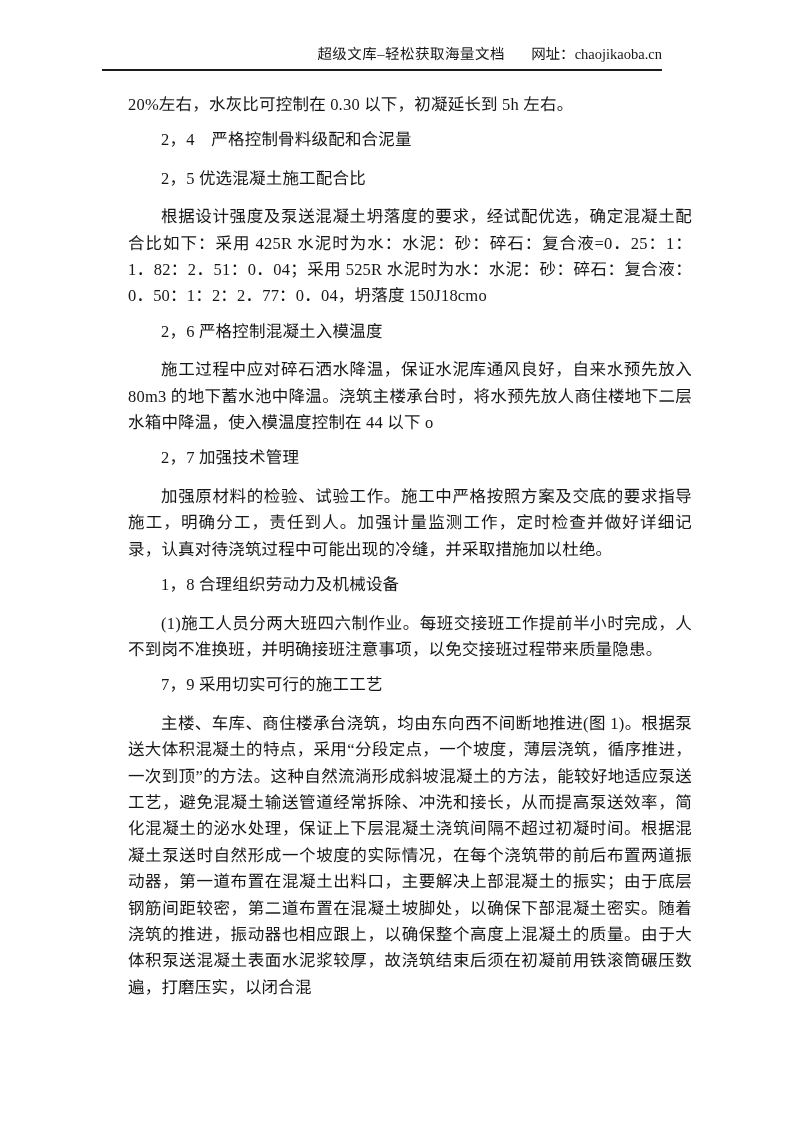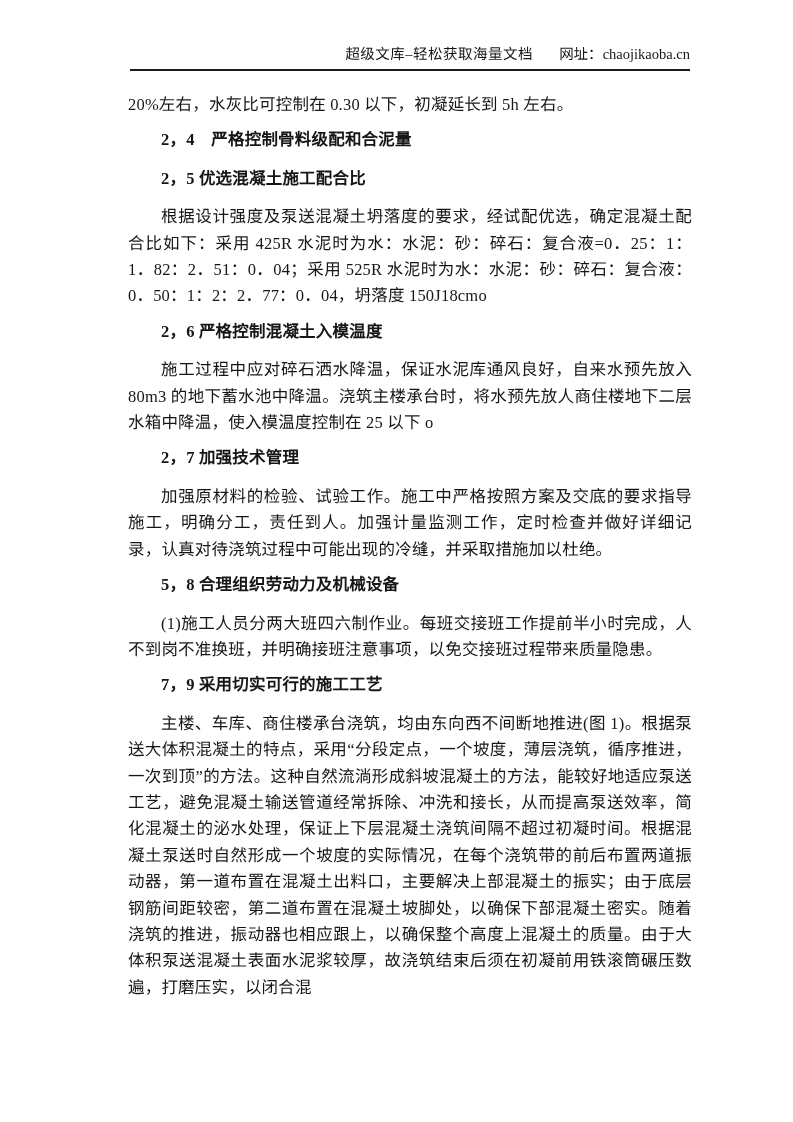--- a/index.html
+++ b/index.html
@@ -15,21 +15,21 @@
     position: relative;
     overflow: hidden;
   }
   .page {
     position: absolute;
     inset: 0;
     background: #ffffff;
   }
   .page-header {
     position: absolute;
-    left: 130px;
+    left: 102px;
     top: 44px;
     width: 560px;
     text-align: right;
     font-size: 14.5px;
     line-height: 20px;
     padding-bottom: 5px;
     border-bottom: 2px solid #1c1c1c;
     white-space: nowrap;
   }
   .page-header .brand { letter-spacing: 0.5px; }
@@ -44,43 +44,43 @@
     text-align: justify;
     letter-spacing: 0.2px;
   }
   .para {
     margin: 0 0 9px 0;
     text-indent: 2em;
   }
   .para.no-indent { text-indent: 0; }
   .heading {
     font-size: 16.5px;
-    font-weight: bold;
+    font-weight: normal;
     margin: 3px 0 12px 0;
     text-indent: 2em;
     text-align: left;
   }
 </style>
 </head>
 <body>
 
 <div class="page">
 
   <div class="page-header">
     <span class="brand">超级文库–轻松获取海量文档</span><span class="site-label">网址：</span><span class="site-url">chaojikaoba.cn</span>
   </div>
 
   <div class="content">
     <p class="para no-indent">20%左右，水灰比可控制在 0.30 以下，初凝延长到 5h 左右。</p>
     <h2 class="heading">2，4　严格控制骨料级配和合泥量</h2>
     <h2 class="heading">2，5 优选混凝土施工配合比</h2>
     <p class="para">根据设计强度及泵送混凝土坍落度的要求，经试配优选，确定混凝土配合比如下：采用 425R 水泥时为水：水泥：砂：碎石：复合液=0．25：1：1．82：2．51：0．04；采用 525R 水泥时为水：水泥：砂：碎石：复合液：0．50：1：2：2．77：0．04，坍落度 150J18cmo</p>
     <h2 class="heading">2，6 严格控制混凝土入模温度</h2>
-    <p class="para">施工过程中应对碎石洒水降温，保证水泥库通风良好，自来水预先放入 80m3 的地下蓄水池中降温。浇筑主楼承台时，将水预先放人商住楼地下二层水箱中降温，使入模温度控制在 25 以下 o</p>
+    <p class="para">施工过程中应对碎石洒水降温，保证水泥库通风良好，自来水预先放入 80m3 的地下蓄水池中降温。浇筑主楼承台时，将水预先放人商住楼地下二层水箱中降温，使入模温度控制在 44 以下 o</p>
     <h2 class="heading">2，7 加强技术管理</h2>
     <p class="para">加强原材料的检验、试验工作。施工中严格按照方案及交底的要求指导施工，明确分工，责任到人。加强计量监测工作，定时检查并做好详细记录，认真对待浇筑过程中可能出现的冷缝，并采取措施加以杜绝。</p>
-    <h2 class="heading">5，8 合理组织劳动力及机械设备</h2>
+    <h2 class="heading">1，8 合理组织劳动力及机械设备</h2>
     <p class="para">(1)施工人员分两大班四六制作业。每班交接班工作提前半小时完成，人不到岗不准换班，并明确接班注意事项，以免交接班过程带来质量隐患。</p>
     <h2 class="heading">7，9 采用切实可行的施工工艺</h2>
     <p class="para">主楼、车库、商住楼承台浇筑，均由东向西不间断地推进(图 1)。根据泵送大体积混凝土的特点，采用“分段定点，一个坡度，薄层浇筑，循序推进，一次到顶”的方法。这种自然流淌形成斜坡混凝土的方法，能较好地适应泵送工艺，避免混凝土输送管道经常拆除、冲洗和接长，从而提高泵送效率，简化混凝土的泌水处理，保证上下层混凝土浇筑间隔不超过初凝时间。根据混凝土泵送时自然形成一个坡度的实际情况，在每个浇筑带的前后布置两道振动器，第一道布置在混凝土出料口，主要解决上部混凝土的振实；由于底层钢筋间距较密，第二道布置在混凝土坡脚处，以确保下部混凝土密实。随着浇筑的推进，振动器也相应跟上，以确保整个高度上混凝土的质量。由于大体积泵送混凝土表面水泥浆较厚，故浇筑结束后须在初凝前用铁滚筒碾压数遍，打磨压实，以闭合混</p>
   </div>
 
 </div>
 
 </body></html>

